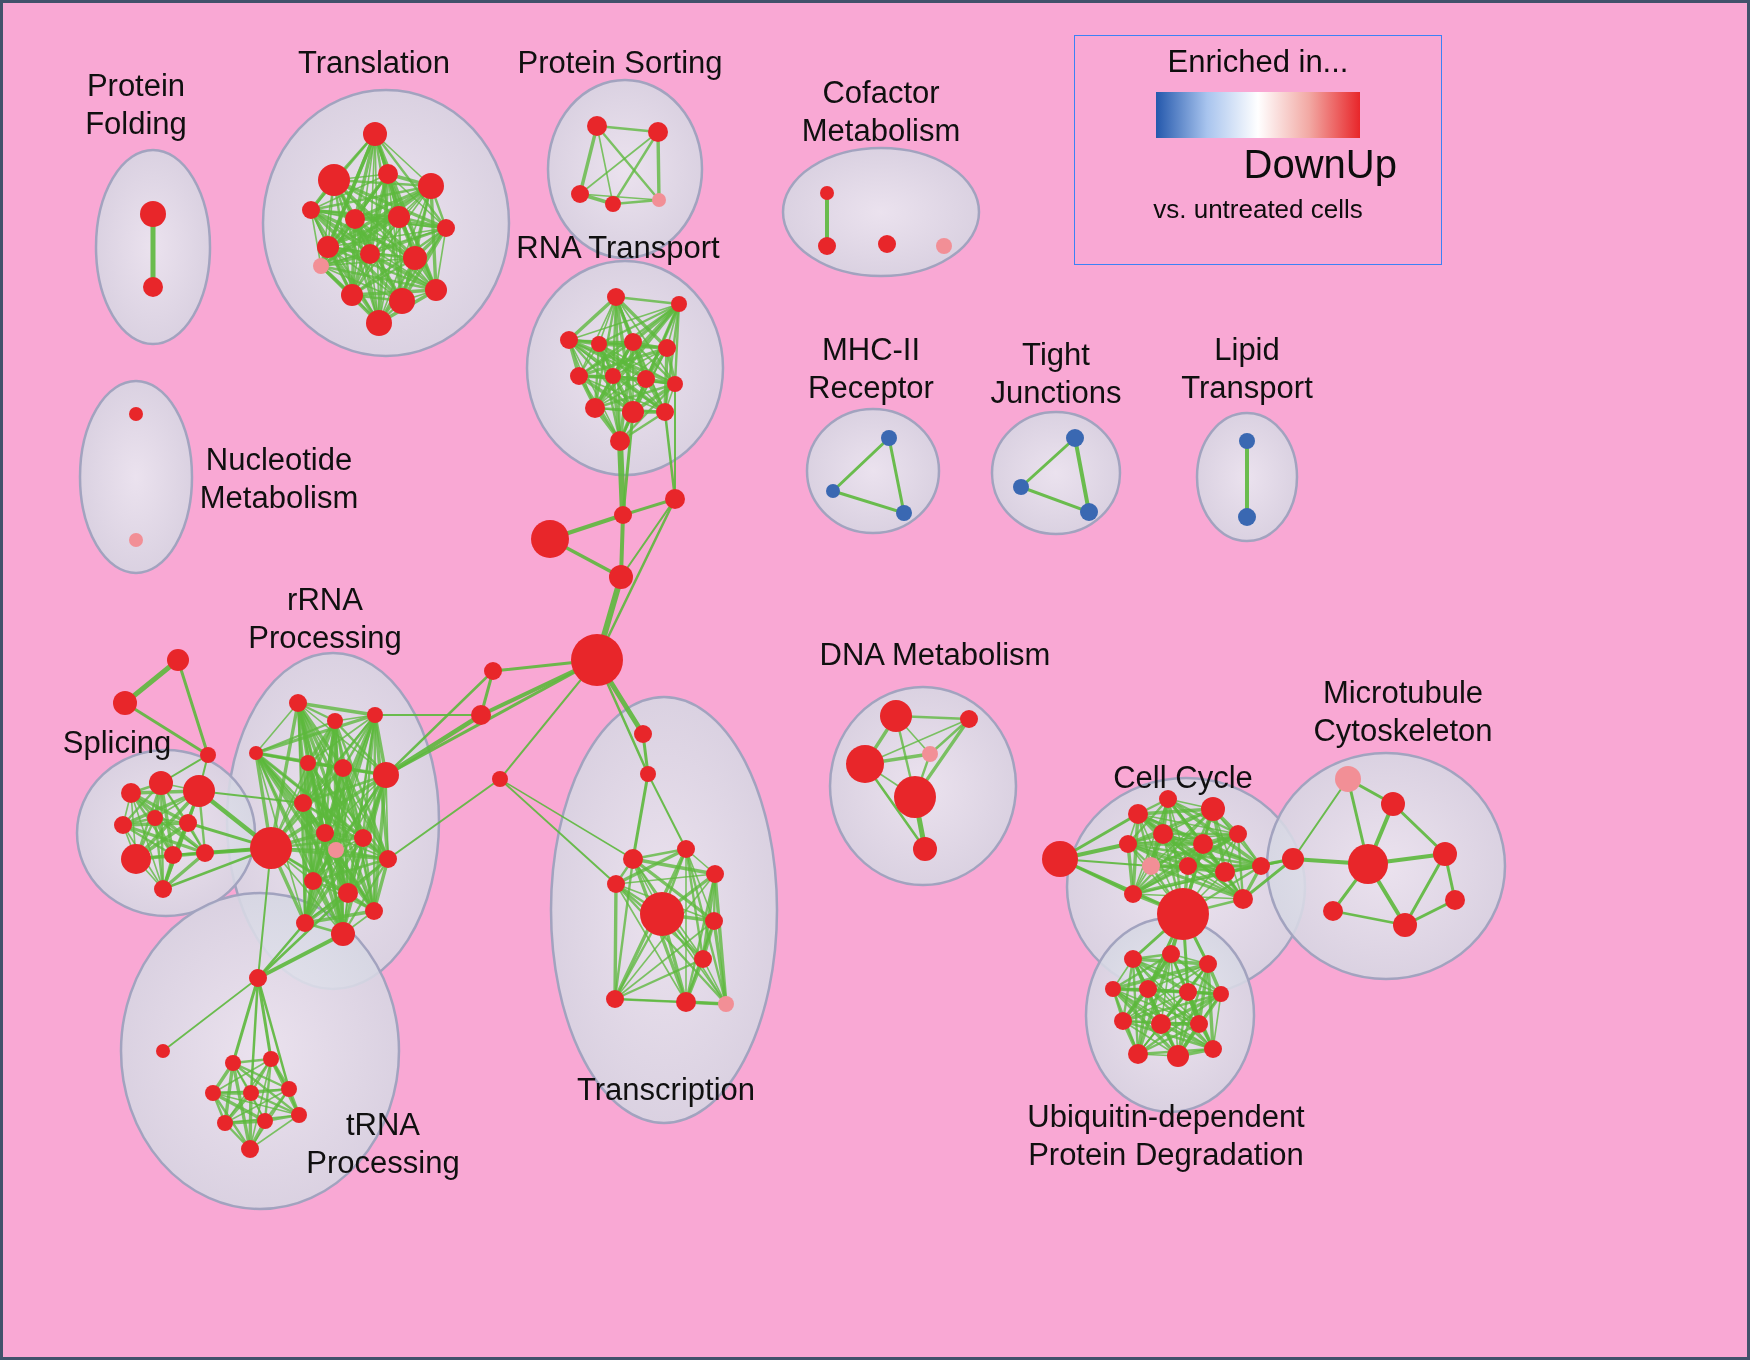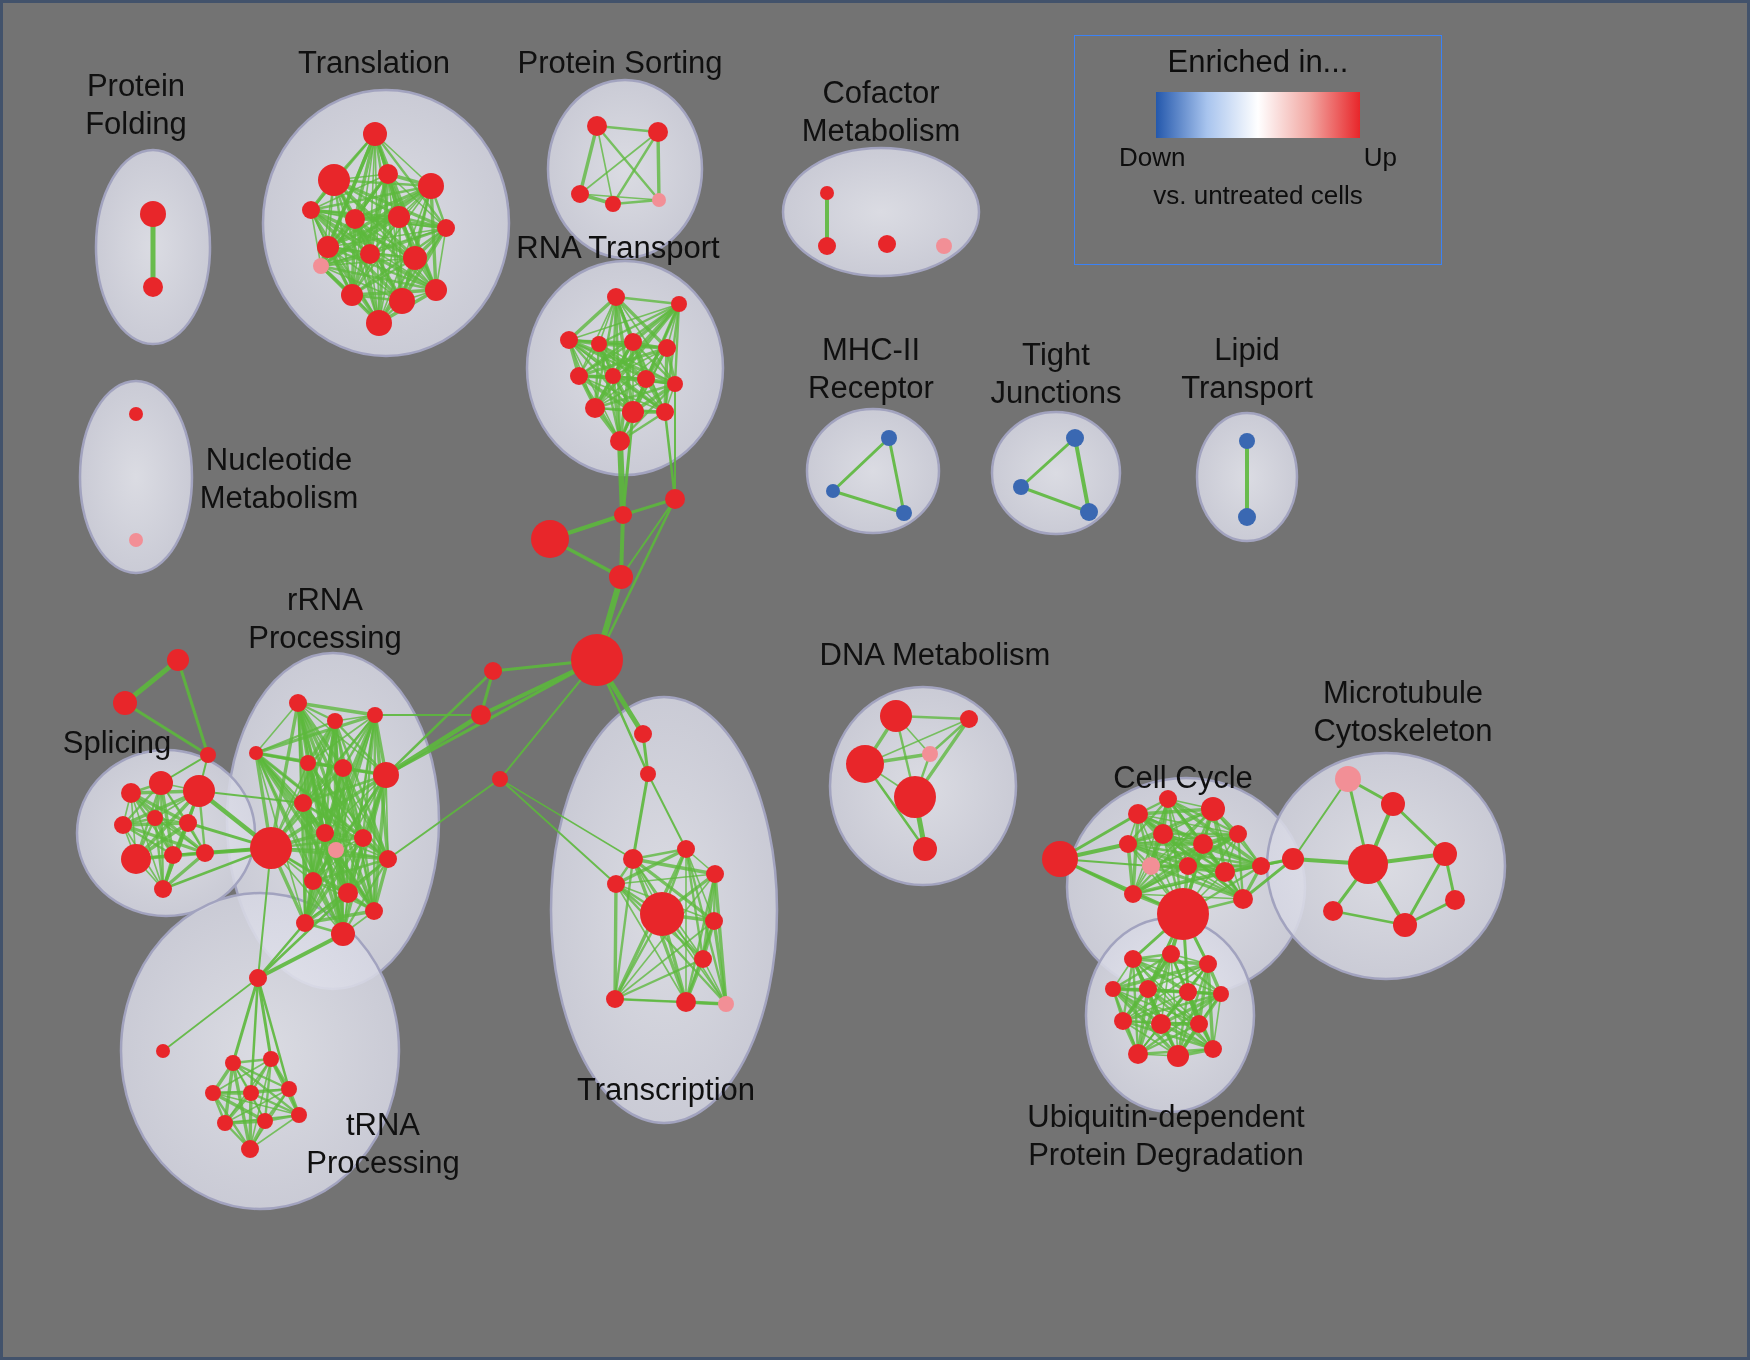--- a/index.html
+++ b/index.html
@@ -1,42 +1,42 @@
 <!DOCTYPE html>
 <html><head>
 <meta charset="utf-8">
 <style>
   html,body{margin:0;padding:0;background:#ffffff;}
   .canvas{
     position:relative;
     width:1750px;height:1360px;
     box-sizing:border-box;
-    background:#737373;
+    background:#f9a8d4;
     border:3px solid #42526b;
     overflow:hidden;
     font-family:"Liberation Sans", sans-serif;
     padding-left:48px;
   }
   #network{position:absolute;left:0;top:0;}
   #network text{font-family:"Liberation Sans", sans-serif;}
   .legend{
     position:absolute;
     left:1071px;top:32px;
     width:368px;height:230px;
     box-sizing:border-box;
     border:1px solid #3b82f6;
     background:transparent;
     text-align:center;
     color:#0d0d0d;
   }
   .legend-title{font-size:31px;margin-top:8px;}
   .legend-bar{width:204px;height:46px;margin:12px auto 0 auto;}
   .legend-ends{
-    display:flex;justify-content:space-between;
-    padding:0 44px;margin-top:4px;font-size:26px;
+    display:flex;justify-content:flex-end;
+    padding:0 44px;margin-top:4px;font-size:40px;
   }
   .legend-line{font-size:26px;margin-top:6px;line-height:1.25;}
   .legend-line+.legend-line{margin-top:2px;text-decoration:underline;}
 </style>
 </head>
 <body>
 
 <div class="canvas">
   <svg id="network" width="1750" height="1360" viewBox="0 0 1750 1360">
       <defs>

